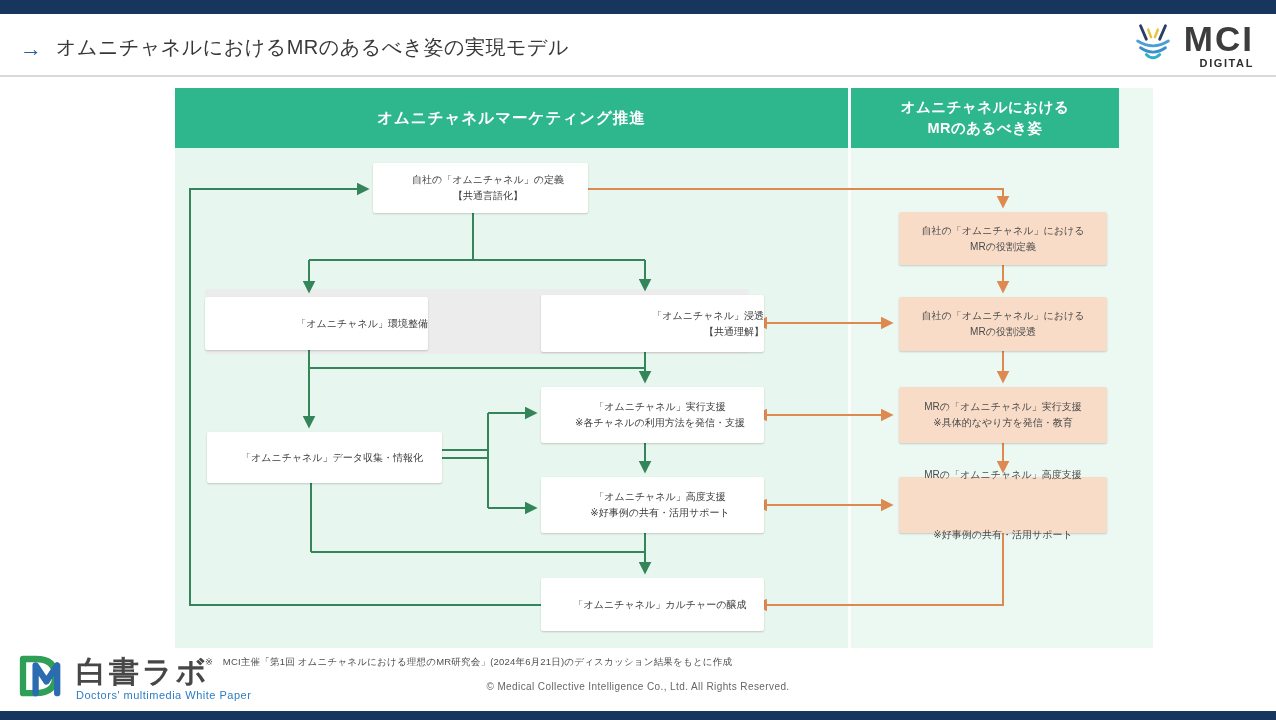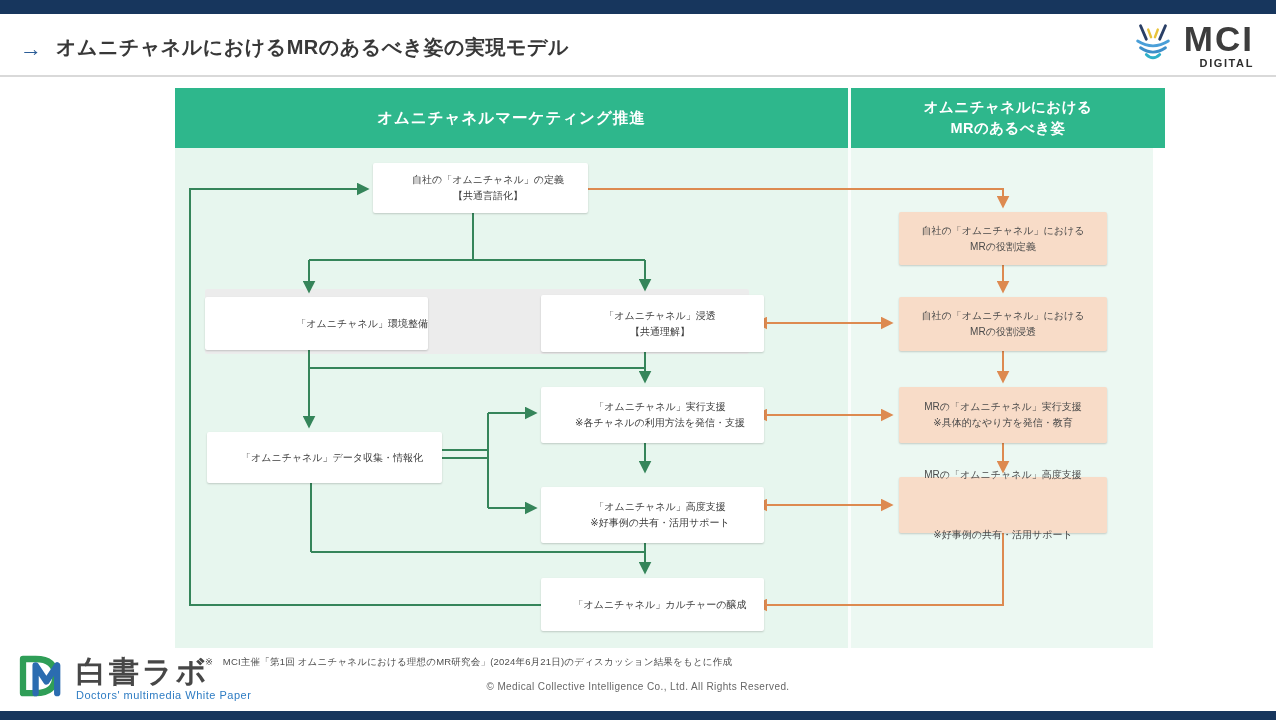--- a/index.html
+++ b/index.html
@@ -8,32 +8,32 @@
     background:#ffffff;
     font-family:"Liberation Sans","DejaVu Sans",sans-serif;
     -webkit-font-smoothing:antialiased;
   }
   .abs{position:absolute;}
   
   .navybar{left:0;width:1276px;background:#17365d;}
   
   .header{left:0;top:14px;width:1276px;height:61px;background:#ffffff;border-bottom:2px solid #d9d9d9;}
   .title-arrow{left:20px;top:36px;font-size:22px;font-weight:bold;color:#2b5d97;}
-  .slide-title{left:56px;top:34px;font-size:20px;font-weight:bold;color:#383838;letter-spacing:0.5px;}
+  .slide-title{left:56px;top:34px;font-size:20px;font-weight:normal;color:#383838;letter-spacing:0.5px;}
   .mci-logo{right:22px;top:20px;display:flex;align-items:center;gap:8px;}
   .mci-text{display:flex;flex-direction:column;align-items:flex-end;line-height:1;}
   .mci-name{font-size:35px;font-weight:bold;color:#3d3d3d;letter-spacing:2px;}
   .mci-sub{font-size:11px;font-weight:bold;color:#2e2e2e;letter-spacing:1.6px;margin-top:2px;}
   
   .panel{left:175px;top:88px;width:978px;height:560px;background:#e7f6ee;}
   .panel-right{left:851px;top:88px;width:302px;height:560px;background:#ecf8f2;}
   .v-divider{left:848px;top:88px;width:3px;height:560px;background:#fbfdfc;z-index:1;}
   .col-hdr{background:#2eb78c;color:#ffffff;font-weight:bold;text-align:center;z-index:3;display:flex;flex-direction:column;justify-content:center;}
   .col-hdr-left{left:175px;top:88px;width:673px;height:60px;font-size:15.5px;letter-spacing:1px;}
-  .col-hdr-right{left:851px;top:88px;width:314px;height:60px;font-size:14.5px;line-height:1.45;letter-spacing:0.5px;}
+  .col-hdr-right{left:851px;top:88px;width:268px;height:60px;font-size:14.5px;line-height:1.45;letter-spacing:0.5px;}
   .rowband{left:205px;top:289px;width:544px;height:65px;background:#ececec;z-index:1;border-radius:2px;}
   .arrows{left:175px;top:88px;width:978px;height:560px;z-index:2;}
   .box,.boxp{
     z-index:3;display:flex;flex-direction:column;justify-content:center;align-items:center;
     text-align:center;font-size:10px;line-height:1.6;color:#3c3c3c;
     border-radius:2px;box-shadow:0 1px 2px rgba(0,0,0,0.18);
   }
   .box{background:#ffffff;padding-left:15px;}
   .boxp{background:#f8dcc8;color:#4a4a4a;}
   
@@ -126,32 +126,32 @@
   </g>
 </svg>
 
 <div class="abs box" style="left:373px;top:163px;width:200px;height:50px;">
   <span>自社の「オムニチャネル」の定義</span>
   <span>【共通言語化】</span>
 </div>
 <div class="abs box" style="left:205px;top:297px;width:208px;height:53px;align-items:flex-end;">
   <span>「オムニチャネル」環境整備</span>
 </div>
-<div class="abs box" style="left:541px;top:295px;width:208px;height:57px;">
+<div class="abs box" style="left:541px;top:295px;width:208px;height:57px;align-items:flex-end;">
   <span>「オムニチャネル」浸透</span>
   <span>【共通理解】</span>
 </div>
 <div class="abs box" style="left:541px;top:387px;width:208px;height:56px;">
   <span>「オムニチャネル」実行支援</span>
   <span>※各チャネルの利用方法を発信・支援</span>
 </div>
 <div class="abs box" style="left:207px;top:432px;width:220px;height:51px;">
   <span>「オムニチャネル」データ収集・情報化</span>
 </div>
-<div class="abs box" style="left:541px;top:477px;width:208px;height:56px;margin-top:10px;">
+<div class="abs box" style="left:541px;top:477px;width:208px;height:56px;">
   <span>「オムニチャネル」高度支援</span>
   <span>※好事例の共有・活用サポート</span>
 </div>
 <div class="abs box" style="left:541px;top:578px;width:208px;height:53px;">
   <span>「オムニチャネル」カルチャーの醸成</span>
 </div>
 
 <div class="abs boxp" style="left:899px;top:212px;width:208px;height:53px;">
   <span>自社の「オムニチャネル」における</span>
   <span>MRの役割定義</span>

